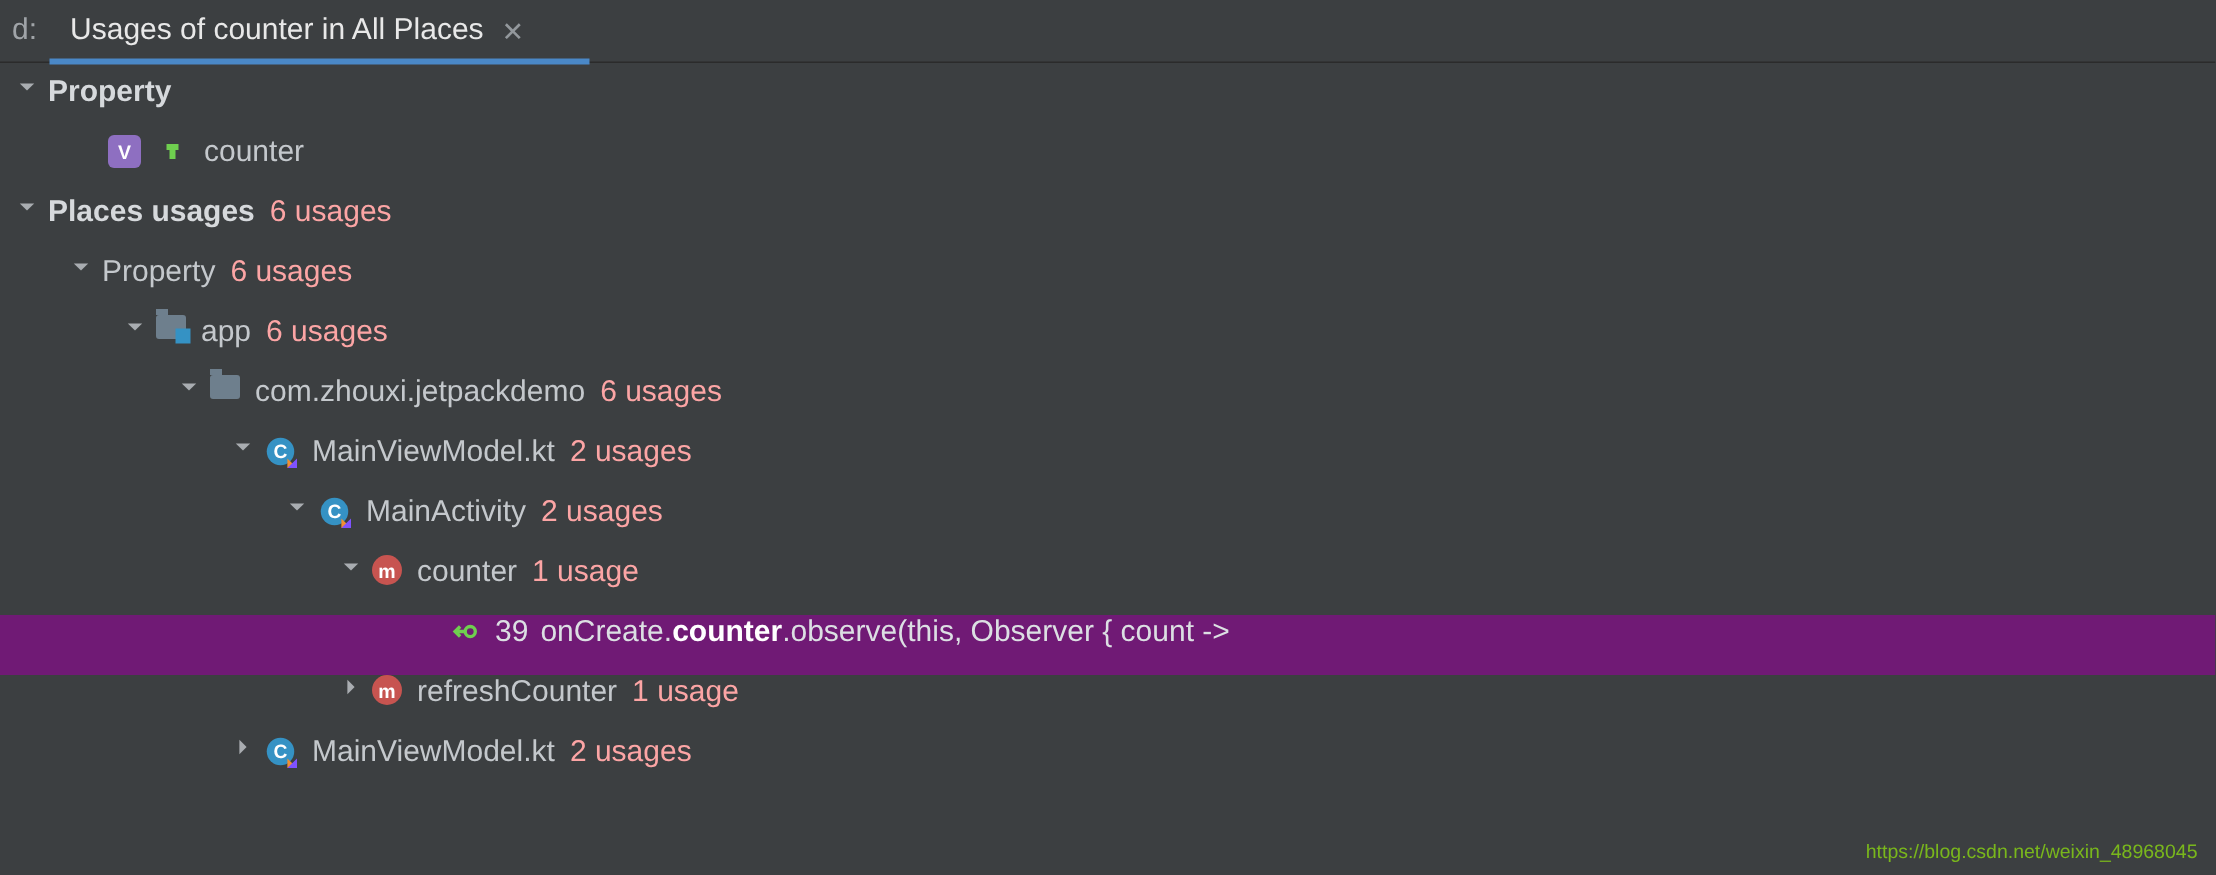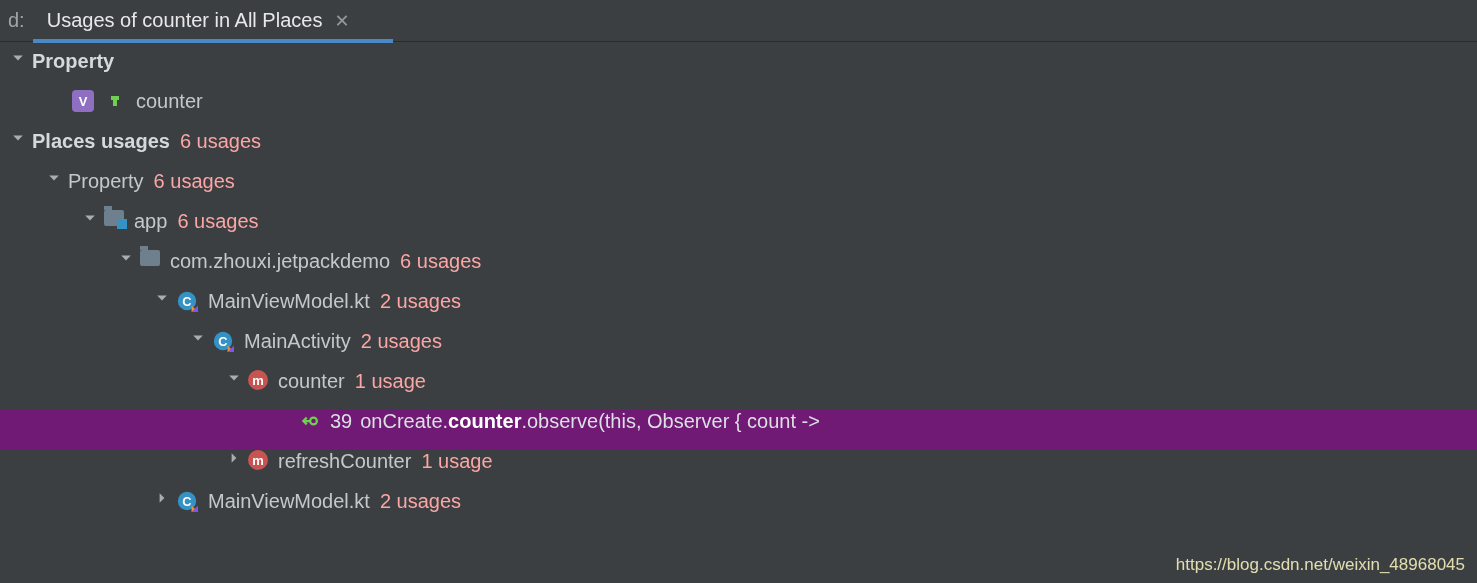--- a/index.html
+++ b/index.html
@@ -28,21 +28,21 @@
   .ico.kt, .ico.ktcls { background: none; position: relative; }
   .ico.kt svg, .ico.ktcls svg { width: 22px; height: 22px; }
   .ico.m { background: #c75450; border-radius: 50%; width: 20px; height: 20px; font-size: 13px; }
   .ico.overr { color: #6fcf4f; background: none; }
   .label-bold { font-weight: 600; color: #d6d9dc; }
   .label-norm { color: #c4c8cc; }
   .label-dim { color: #fca5a5; margin-left: 10px; }
   .code-pre { color: #dcdfe3; }
   .code-bold { font-weight: 700; color: #ffffff; }
   .lineno { color: #dcdfe3; margin-right: 8px; }
-  .watermark { position: absolute; bottom: 8px; right: 12px; color: #fef9c3; font-size: 17px; opacity: 0.85; }
+  .watermark { position: absolute; bottom: 8px; right: 12px; color: #84cc16; font-size: 13px; opacity: 0.85; }
 </style>
 </head>
 <body>
 
 <div class="tabbar">
   <span class="tabbar-prefix">d:</span>
   <div class="tab">
     <span>Usages of counter in All Places</span>
     <span class="close">✕</span>
     <span class="underline"></span>

